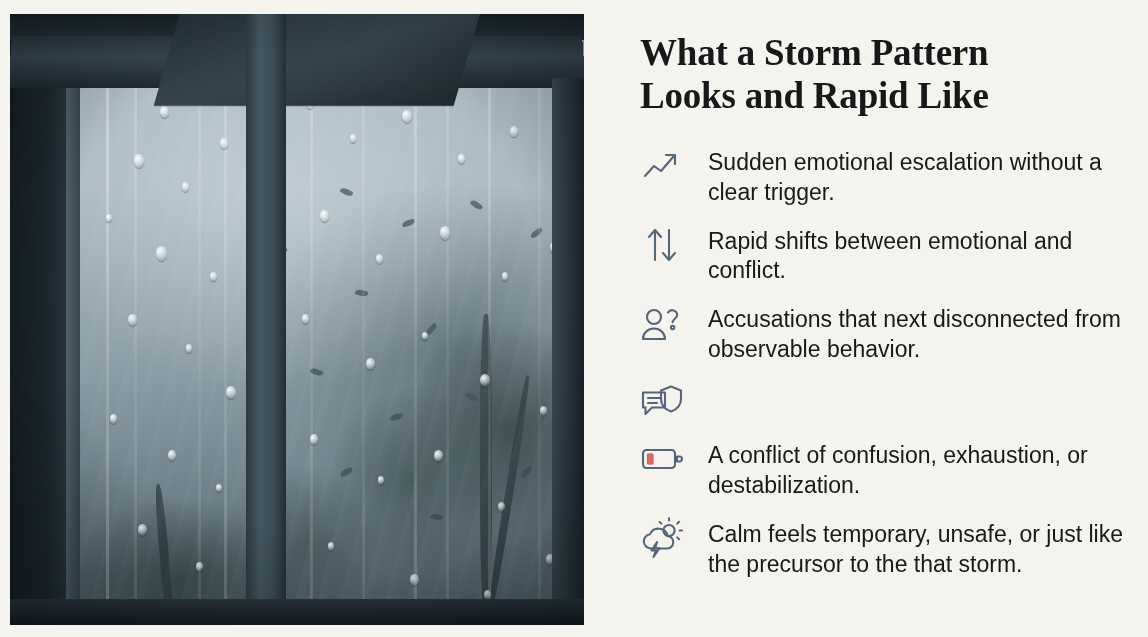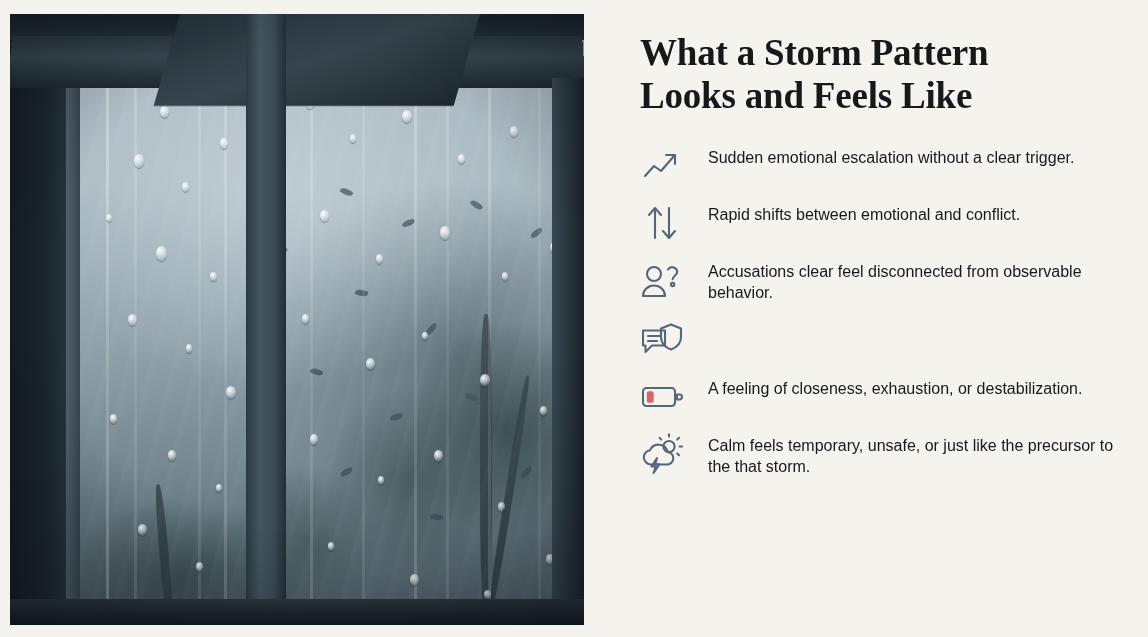--- a/index.html
+++ b/index.html
@@ -194,21 +194,21 @@
   .bullet .ico {
     flex: 0 0 44px;
     width: 44px;
     height: 40px;
     margin-right: 24px;
     display: flex;
     align-items: center;
     justify-content: center;
   }
   .bullet .txt {
-    font-size: 16px;
+    font-size: 23px;
     line-height: 1.3;
     color: #17191b;
     max-width: 420px;
     padding-top: 2px;
   }
   svg { display: block; overflow: visible; }
 </style>
 </head>
 <body>
 
@@ -311,21 +311,21 @@
       <div class="right-jamb"></div>
       <div class="sill"></div>
       <div class="vignette"></div>
     </div>
   </div>
 
   <div class="content">
 
     <h1 class="title">
       <span>What a Storm Pattern</span><br>
-      <span>Looks and Feels Like</span>
+      <span>Looks and Rapid Like</span>
     </h1>
 
     <ul class="bullets">
 
       <li class="bullet">
         <span class="ico">
           <svg width="40" height="32" viewBox="0 0 40 32" fill="none" stroke="#55657a" stroke-width="2.1" stroke-linecap="round" stroke-linejoin="round">
             <polyline points="3,26 12,16 19,21 32,6"></polyline>
             <polyline points="24,5 33,5 33,14"></polyline>
           </svg>
@@ -347,21 +347,21 @@
 
       <li class="bullet">
         <span class="ico">
           <svg width="42" height="38" viewBox="0 0 42 38" fill="none" stroke="#55657a" stroke-width="2.1" stroke-linecap="round" stroke-linejoin="round">
             <circle cx="13" cy="13" r="7"></circle>
             <path d="M2 35c0-6.2 5-10.5 11-10.5S24 28.8 24 35z"></path>
             <path d="M27 8.5a5 5 0 0 1 9.2 2.6c0 3.4-4.6 3.9-4.6 7.2"></path>
             <circle cx="31.6" cy="23.4" r="1.7"></circle>
           </svg>
         </span>
-        <span class="txt">Accusations clear feel disconnected from observable behavior.</span>
+        <span class="txt">Accusations that next disconnected from observable behavior.</span>
       </li>
 
       <li class="bullet">
         <span class="ico">
           <svg width="42" height="38" viewBox="0 0 42 38" fill="none" stroke="#55657a" stroke-width="2.1" stroke-linecap="round" stroke-linejoin="round">
             <path d="M2 9.5h22v15H11l-6.5 6.5V24.5H2z"></path>
             <line x1="7" y1="15" x2="19" y2="15"></line>
             <line x1="7" y1="20" x2="16" y2="20"></line>
             <path d="M30 3.5l10 4v8.5c0 6-4.3 10.4-10 12.5-5.7-2.1-10-6.5-10-12.5V7.5z"></path>
           </svg>
@@ -370,21 +370,21 @@
 
 
       <li class="bullet">
         <span class="ico">
           <svg width="42" height="26" viewBox="0 0 42 26" fill="none" stroke="#55657a" stroke-width="2.1" stroke-linejoin="round">
             <rect x="2" y="4" width="32" height="18" rx="3.5"></rect>
             <path d="M36 10.5h2.5a2 2 0 0 1 0 5H36z" fill="none"></path>
             <rect x="6.5" y="8" width="5.5" height="10" rx="1.2" fill="#d9646b" stroke="#d9646b" stroke-width="1.4"></rect>
           </svg>
         </span>
-        <span class="txt">A feeling of closeness, exhaustion, or destabilization.</span>
+        <span class="txt">A conflict of confusion, exhaustion, or destabilization.</span>
       </li>
 
       <li class="bullet">
         <span class="ico">
           <svg width="42" height="40" viewBox="0 0 42 40" fill="none" stroke="#55657a" stroke-width="2.05" stroke-linecap="round" stroke-linejoin="round">
             <circle cx="28" cy="12.5" r="5.6"></circle>
             <line x1="28" y1="2.5" x2="28" y2="0.2"></line>
             <line x1="36.2" y1="5.6" x2="38" y2="3.8"></line>
             <line x1="38.6" y1="12.5" x2="41" y2="12.5"></line>
             <line x1="36.2" y1="19.4" x2="38" y2="21.2"></line>

